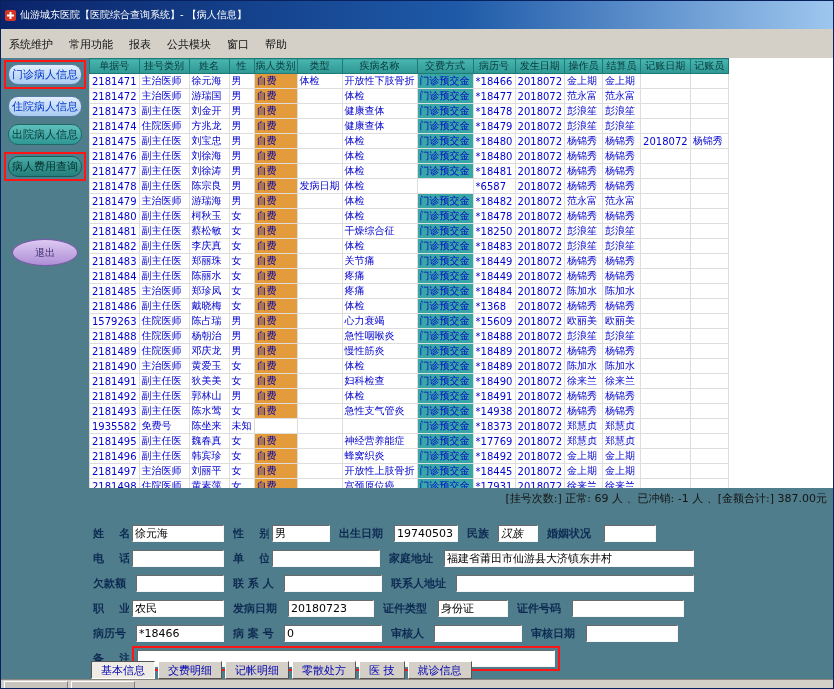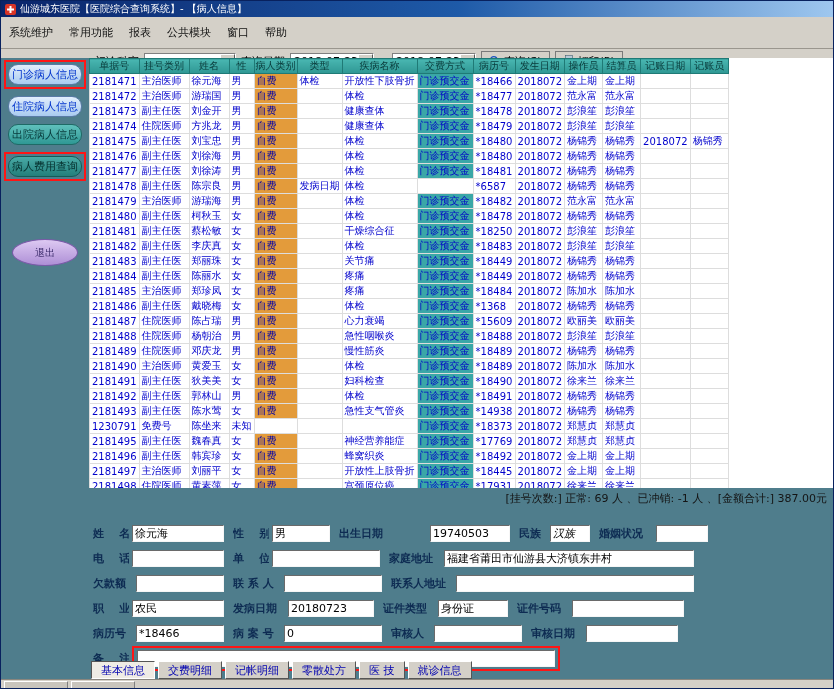--- a/index.html
+++ b/index.html
@@ -3,21 +3,21 @@
 <meta charset="utf-8">
 <style>
   * { box-sizing: border-box; margin: 0; padding: 0; }
   html,body { background:#333; }
   .window {
     position: relative; width: 834px; height: 689px; overflow: hidden;
     font-family: "DejaVu Sans", sans-serif; background: #4f7d8c;
     border: 1px solid #08215e;
   }
   
-  .titlebar { height:16px; background: linear-gradient(90deg,#0a246a 0%,#1e5aa8 55%,#9ec7ef 100%);
+  .titlebar { height:28px; background: linear-gradient(90deg,#0a246a 0%,#1e5aa8 55%,#9ec7ef 100%);
     display:flex; align-items:center; gap:4px; padding:0 4px; }
   .title-text { color:#fff; font-size:10px; white-space:nowrap; }
   
   .menubar { height:32px; background:#d4d0c8; border-bottom:1px solid #9a968e;
     display:flex; align-items:center; font-size:11px; color:#111; }
   .menu-item { padding:0 8px; height:100%; display:flex; align-items:center; }
   
   .toolbar { height:25px; background:#d4d0c8; border-bottom:1px solid #8a867e;
     display:flex; align-items:center; gap:5px; padding-left:94px; font-size:11px; color:#000; }
   .combo { background:#fff; border:1px solid; border-color:#808080 #fff #fff #808080;
@@ -434,21 +434,21 @@
             <td>体检</td>
             <td class="c-pay">门诊预交金</td>
             <td>*1368</td>
             <td>2018072</td>
             <td>杨锦秀</td>
             <td>杨锦秀</td>
             <td></td>
             <td></td>
           </tr>
           <tr>
-            <td>2181487</td>
+            <td>1579263</td>
             <td>住院医师</td>
             <td>陈占瑞</td>
             <td>男</td>
             <td class="c-fee">自费</td>
             <td></td>
             <td>心力衰竭</td>
             <td class="c-pay">门诊预交金</td>
             <td>*15609</td>
             <td>2018072</td>
             <td>欧丽美</td>
@@ -546,21 +546,21 @@
             <td>急性支气管炎</td>
             <td class="c-pay">门诊预交金</td>
             <td>*14938</td>
             <td>2018072</td>
             <td>杨锦秀</td>
             <td>杨锦秀</td>
             <td></td>
             <td></td>
           </tr>
           <tr>
-            <td>1230791</td>
+            <td>1935582</td>
             <td>免费号</td>
             <td>陈坐来</td>
             <td>未知</td>
             <td></td>
             <td></td>
             <td></td>
             <td class="c-pay">门诊预交金</td>
             <td>*18373</td>
             <td>2018072</td>
             <td>郑慧贞</td>
@@ -638,21 +638,21 @@
 
   <div class="summary">[挂号次数:]  正常: 69 人 、已冲销: -1 人 、[金额合计:] 387.00元</div>
 
   <div class="formarea">
     <div class="frow">
       <span class="flabel" style="width:36px">姓    名</span>
       <input class="finput" style="width: 92px;" value="徐元海">
       <span class="flabel" style="width:36px">性    别</span>
       <input class="finput" style="width: 58px;" value="男">
       <span class="flabel" style="width:52px">出生日期</span>
-      <input class="finput" style="width: 80px; margin-left: 36px;" value="19740503">
+      <input class="finput" style="width: 64px;" value="19740503">
       <span class="flabel" style="width:28px">民族</span>
       <input class="finput" style="width: 40px; font-style: italic;" value="汉族">
       <span class="flabel" style="width:54px">婚姻状况</span>
       <input class="finput" style="width: 52px;" value="">
     </div>
     <div class="frow">
       <span class="flabel" style="width:36px">电    话</span>
       <input class="finput" style="width: 92px;" value="">
       <span class="flabel" style="width:36px">单    位</span>
       <input class="finput" style="width: 108px;" value="">

